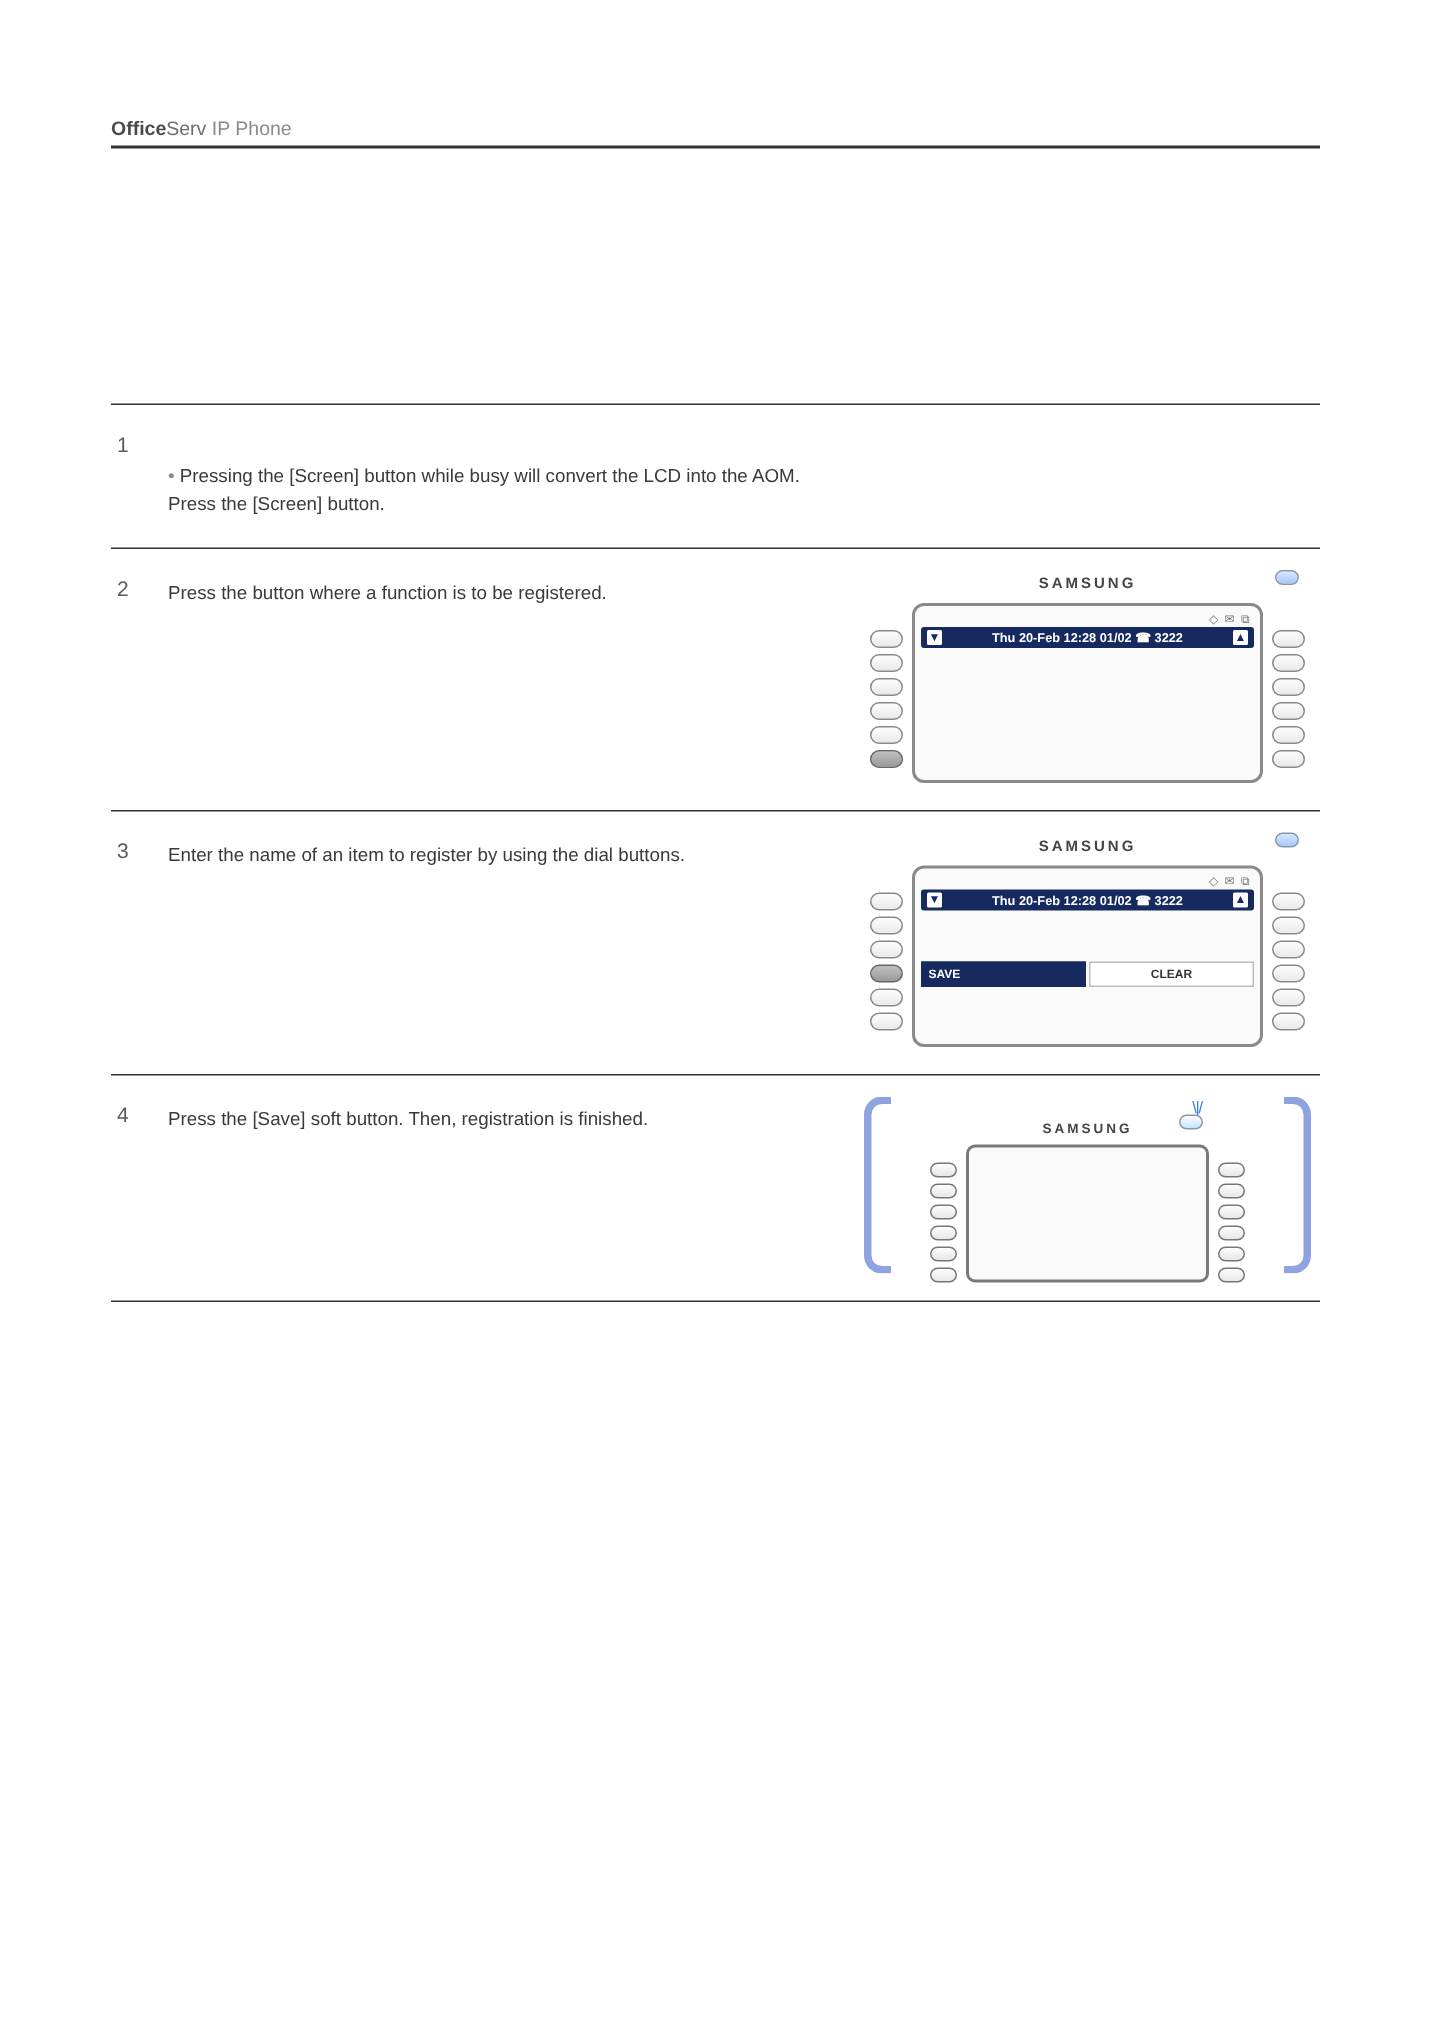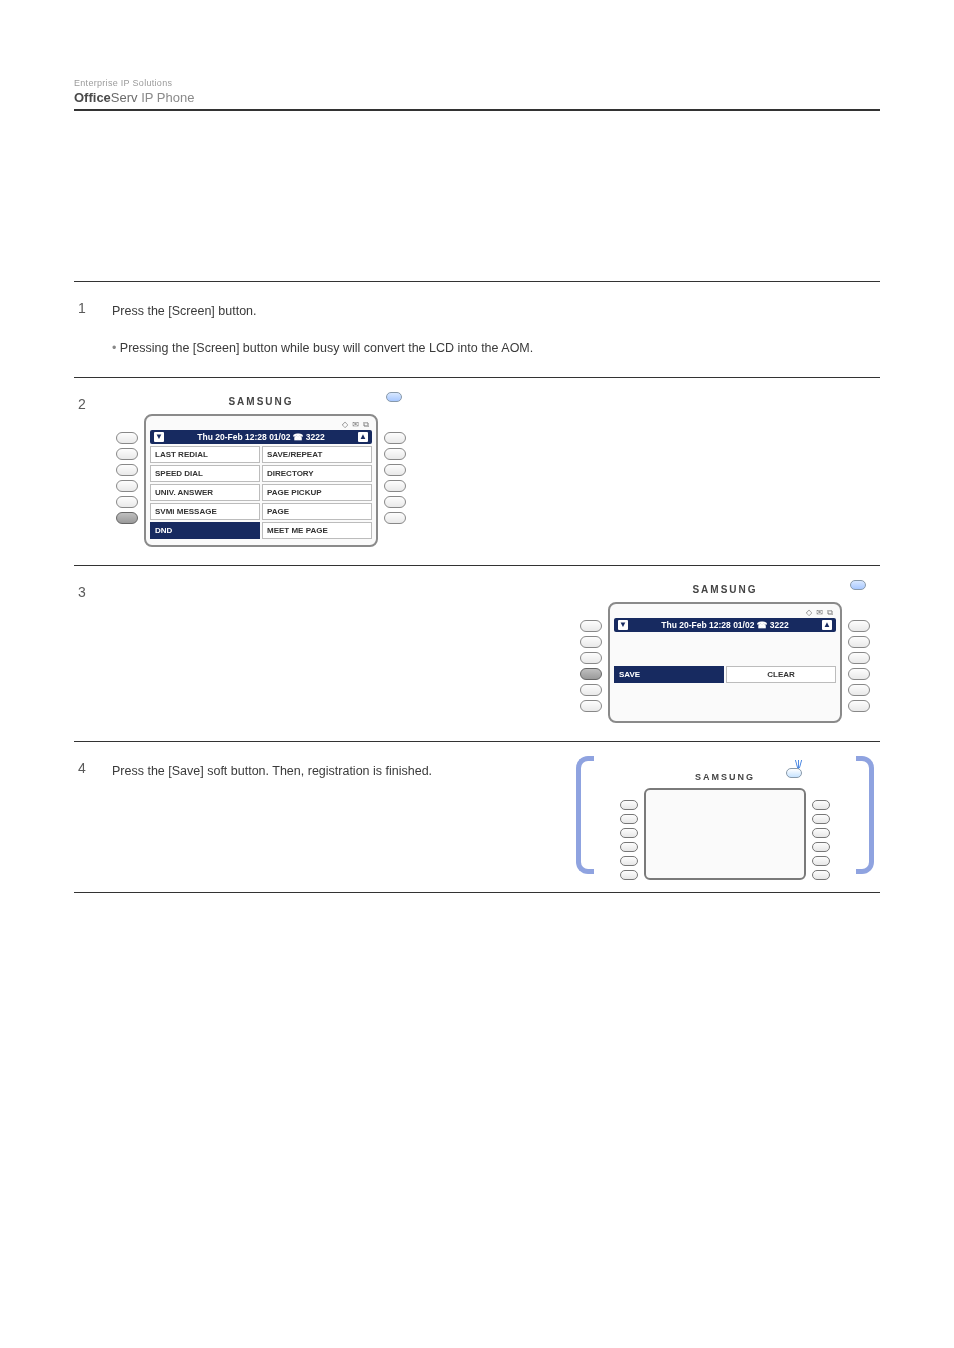--- a/index.html
+++ b/index.html
@@ -62,41 +62,43 @@
   .bracket-frame .br { right:0; border-right:5px solid #8fa3e0; border-top:5px solid #8fa3e0; border-bottom:5px solid #8fa3e0; border-radius:0 12px 12px 0; }
   .bracket-frame .inner { padding:12px 22px; }
 
   .footer-placeholder { height: 80px; }
 </style>
 </head>
 <body>
 <div class="page">
 
   <div class="brand">
-    <span class="small">Enterprise IP Solutions</span>
     <span class="line1">
       <span class="b">Office</span><span class="r">Serv</span><span class="ip"> IP Phone</span>
     </span>
   </div>
   <hr class="brand-rule">
 
   <div style="height:170px"></div>
 
   <div class="row" style="border-top:1px solid #333;">
     <div class="left"><span class="bullet">1</span></div>
     <div class="mid">
-      <div>Press the [Screen] button.</div>
       <div style="margin-top:18px; padding-left:10px; text-indent:-10px;">
         <span style="color:#888;">•&nbsp;</span><span>Pressing the [Screen] button while busy will convert the LCD into the AOM.</span>
       </div>
+      <div>Press the [Screen] button.</div>
     </div>
   </div>
 
   <div class="row">
     <div class="left"><span class="bullet">2</span></div>
+    <div class="mid">
+      <div>Press the button where a function is to be registered.</div>
+    </div>
     <div class="right">
       <div class="phone-wrap">
         <div class="phone-top">
           <span class="samsung">SAMSUNG</span>
           <div class="led"></div>
         </div>
         <div class="phone-body">
           <div class="sidekeys">
             <div class="softkey"></div>
             <div class="softkey"></div>
@@ -105,49 +107,38 @@
             <div class="softkey"></div>
             <div class="softkey on"></div>
           </div>
           <div class="screen">
             <div class="hdr-icons">◇ ✉ ⧉</div>
             <div class="titlebar">
               <span class="arrow">▼</span>
               <span>Thu 20-Feb 12:28  01/02 ☎ 3222</span>
               <span class="arrow">▲</span>
             </div>
-            <div class="gridlist">
-              <div class="cell">LAST REDIAL</div>
-              <div class="cell">SAVE/REPEAT</div>
-              <div class="cell">SPEED DIAL</div>
-              <div class="cell">DIRECTORY</div>
-              <div class="cell">UNIV. ANSWER</div>
-              <div class="cell">PAGE PICKUP</div>
-              <div class="cell">SVMi MESSAGE</div>
-              <div class="cell">PAGE</div>
-              <div class="cell on">DND</div>
-              <div class="cell">MEET ME PAGE</div>
-            </div>
           </div>
           <div class="sidekeys">
             <div class="softkey"></div>
             <div class="softkey"></div>
             <div class="softkey"></div>
             <div class="softkey"></div>
             <div class="softkey"></div>
             <div class="softkey"></div>
           </div>
         </div>
       </div>
     </div>
   </div>
 
   <div class="row">
     <div class="left"><span class="bullet">3</span></div>
     <div class="mid">
+      <div>Enter the name of an item to register by using the dial buttons.</div>
     </div>
     <div class="right">
       <div class="phone-wrap">
         <div class="phone-top">
           <span class="samsung">SAMSUNG</span>
           <div class="led"></div>
         </div>
         <div class="phone-body">
           <div class="sidekeys">
             <div class="softkey"></div>

